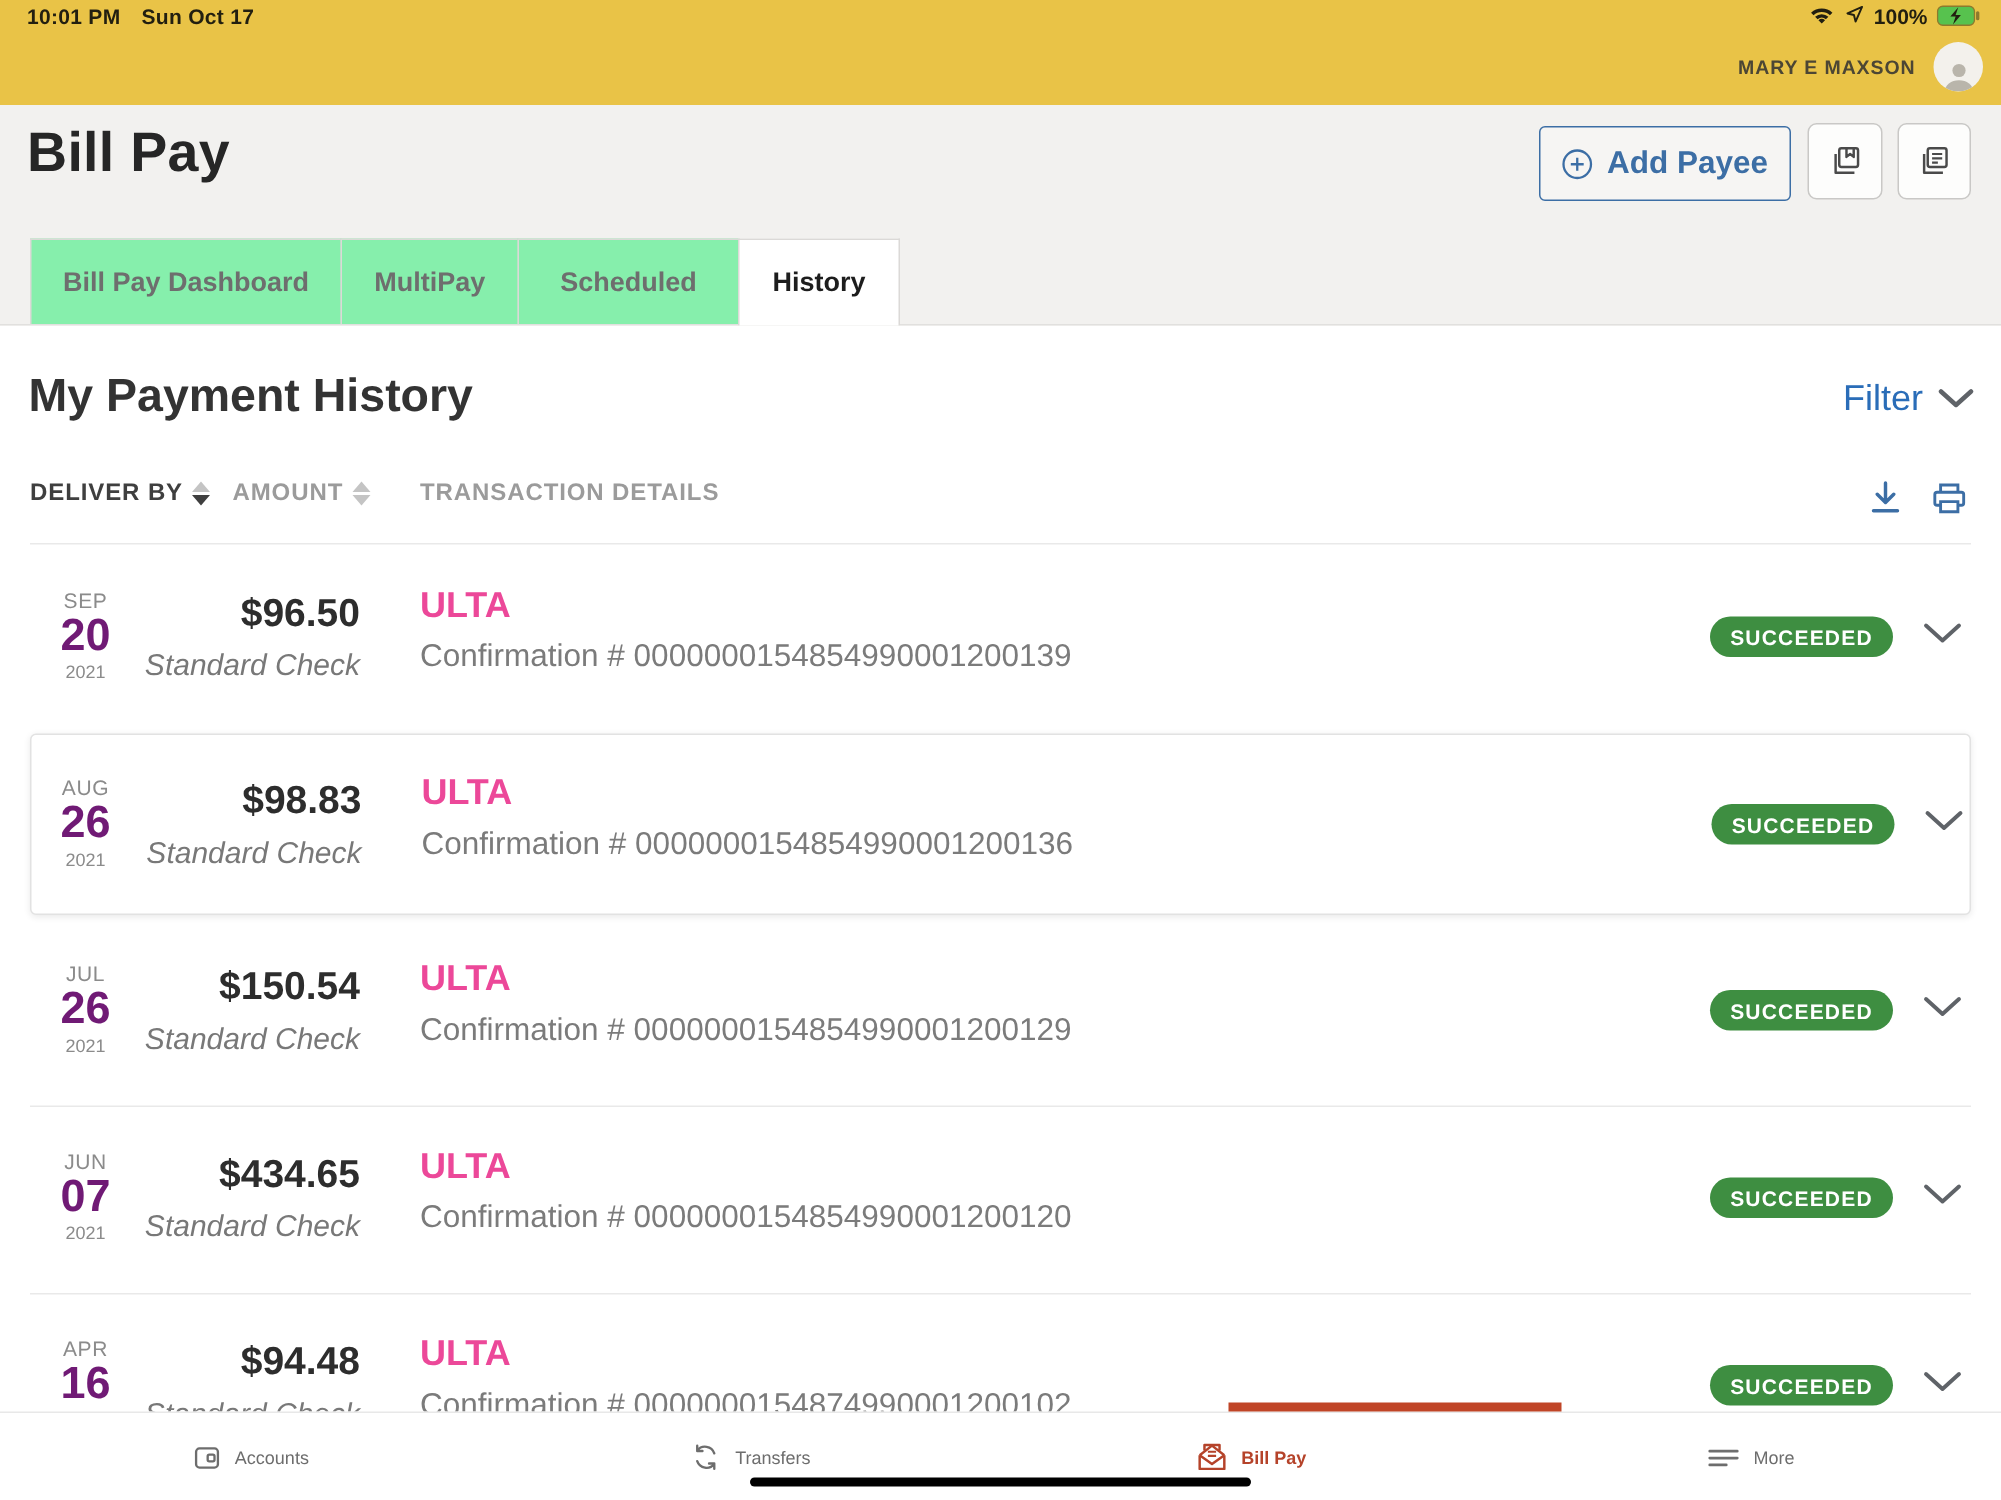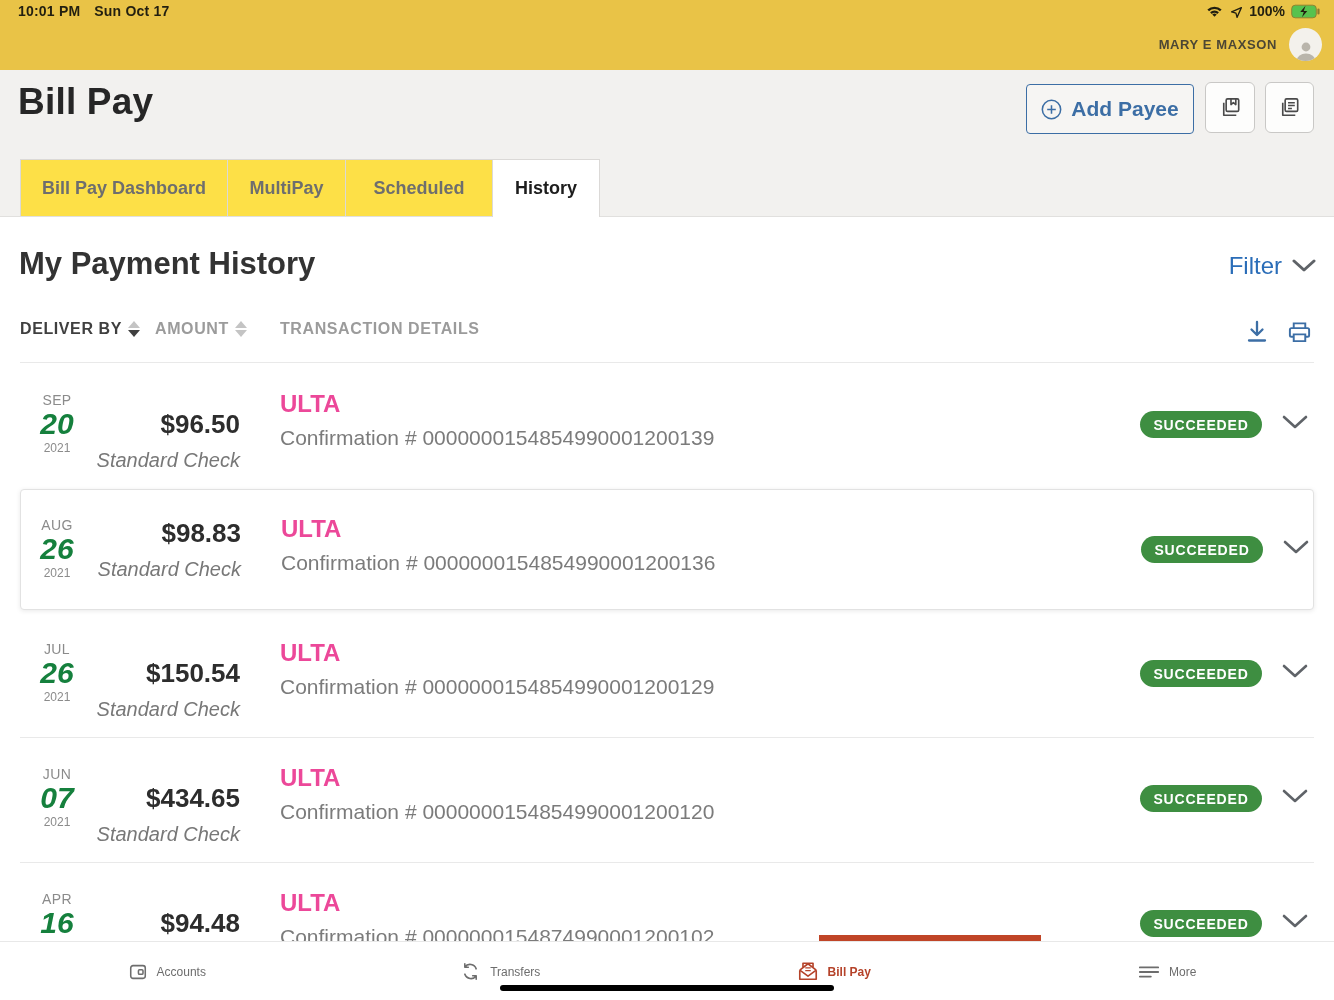--- a/index.html
+++ b/index.html
@@ -3,36 +3,36 @@
 <meta charset="utf-8">
 <style>
   * { margin:0; padding:0; box-sizing:border-box; }
   html,body { width:1334px; height:1000px; }
   body { position:relative; overflow:hidden; background:#fff; font-family:"Liberation Sans", sans-serif; color:#2b2b2b; }
 
   
   .topbar { position:absolute; top:0; left:0; width:1334px; height:70px; background:#e9c347; z-index:4; }
   .status-left { position:absolute; top:3px; left:18px; font-size:14px; font-weight:bold; color:#221f10; letter-spacing:.2px; }
   .status-left span { margin-right:14px; }
-  .status-right { position:absolute; top:3px; right:14px; display:flex; align-items:flex-end; gap:6px; font-size:14px; font-weight:bold; color:#221f10; }
+  .status-right { position:absolute; top:3px; right:14px; display:flex; align-items:flex-start; gap:6px; font-size:14px; font-weight:bold; color:#221f10; }
   .user-row { position:absolute; top:28px; right:12px; display:flex; align-items:center; gap:12px; }
   .user-name { font-size:13px; font-weight:bold; color:#4c4634; letter-spacing:.6px; }
   .avatar { width:33px; height:33px; border-radius:50%; background:#f3f1ec; display:flex; align-items:flex-end; justify-content:center; overflow:hidden; }
 
   
   .page-header { position:absolute; top:70px; left:0; width:1334px; height:147px; background:#f2f1ef; border-bottom:1px solid #e1e0de; z-index:3; }
   .page-title { position:absolute; left:18px; top:11px; font-size:37px; font-weight:bold; color:#262626; letter-spacing:.2px; }
   .add-payee-btn { position:absolute; left:1026px; top:14px; width:168px; height:50px; border:1px solid #3c6ea5; border-radius:4px; background:#f6f5f3; display:flex; align-items:center; justify-content:center; gap:9px; cursor:pointer; }
   .add-payee-btn .lbl { font-size:21px; font-weight:bold; color:#3c6ea5; }
   .sq-btn { position:absolute; top:12px; width:50px; height:51px; background:#fdfdfc; border:1px solid #c9c8c6; border-radius:6px; display:flex; align-items:center; justify-content:center; cursor:pointer; }
   .sq-btn.b1 { left:1205px; } .sq-btn.b2 { left:1265px; width:49px; }
 
   
   .tabs { position:absolute; left:20px; bottom:0; display:flex; }
-  .tab { height:57px; display:flex; align-items:center; justify-content:center; font-size:18px; font-weight:bold; color:#6e6e6e; background:#fde047; border:1px solid #dbd9d7; border-bottom:none; margin-left:-1px; cursor:pointer; }
+  .tab { height:57px; display:flex; align-items:center; justify-content:center; font-size:18px; font-weight:bold; color:#6e6e6e; background:#86efac; border:1px solid #dbd9d7; border-bottom:none; margin-left:-1px; cursor:pointer; }
   .tab:first-child { margin-left:0; }
   .tab.t0 { width:208px; } .tab.t1 { width:119px; } .tab.t2 { width:148px; } .tab.t3 { width:108px; }
   .tab.active { background:#fff; color:#1d1d1d; height:58px; margin-bottom:-1px; position:relative; z-index:2; }
 
   
   .content { position:absolute; top:218px; left:0; width:1334px; height:782px; background:#fff; }
   .h2-title { position:absolute; left:19px; top:28px; font-size:31px; font-weight:bold; color:#333; }
   .filter { position:absolute; right:18px; top:34px; display:flex; align-items:center; gap:10px; cursor:pointer; }
   .filter .f-lbl { font-size:24px; color:#2a6db8; }
 
@@ -49,23 +49,23 @@
   .hdr-ic { position:absolute; top:0px; cursor:pointer; }
   .ic-download { left:1246px; } .ic-print { left:1287px; }
 
   .divider { position:absolute; left:20px; width:1294px; height:1px; background:#e9e9e9; }
 
   
   .row { position:absolute; left:20px; width:1294px; height:125px; cursor:pointer; }
   .row.card { height:121px; background:#fff; border:1px solid #e2e2e2; border-radius:4px; box-shadow:0 1px 5px rgba(0,0,0,.09); }
   .r-date { position:absolute; left:8px; top:29px; width:58px; text-align:center; color:#8b8b8b; }
   .r-mon { font-size:14px; letter-spacing:.4px; }
-  .r-day { font-size:30px; font-weight:bold; color:#15803d; line-height:30px; margin-top:1px;font-style:italic; }
+  .r-day { font-size:30px; font-weight:bold; color:#701a75; line-height:30px; margin-top:1px; }
   .r-yr  { font-size:12px; margin-top:2px; }
-  .r-amt-block { position:absolute; left:60px; top:46px; width:160px; text-align:right; }
+  .r-amt-block { position:absolute; left:60px; top:30px; width:160px; text-align:right; }
   .r-amt { font-size:26px; font-weight:bold; color:#2d2d2d; }
   .r-method { font-size:20px; font-style:italic; color:#787878; margin-top:9px; }
   .r-det { position:absolute; left:260px; top:27px; }
   .r-payee { font-size:24px; font-weight:bold; color:#ec4899; }
   .r-conf { font-size:21px; color:#7b7b7b; margin-top:8px; }
   .r-badge { position:absolute; left:1120px; top:48px; width:122px; height:27px; border-radius:14px; background:#3e8e41; color:#fff; font-size:14px; font-weight:bold; letter-spacing:.8px; display:flex; align-items:center; justify-content:center; }
   .r-chev { position:absolute; left:1262px; top:52px; }
 
   
   .bottom-nav { position:absolute; top:941px; left:0; width:1334px; height:60px; background:#fff; border-top:1px solid #e8e8e8; display:flex; z-index:5; }

